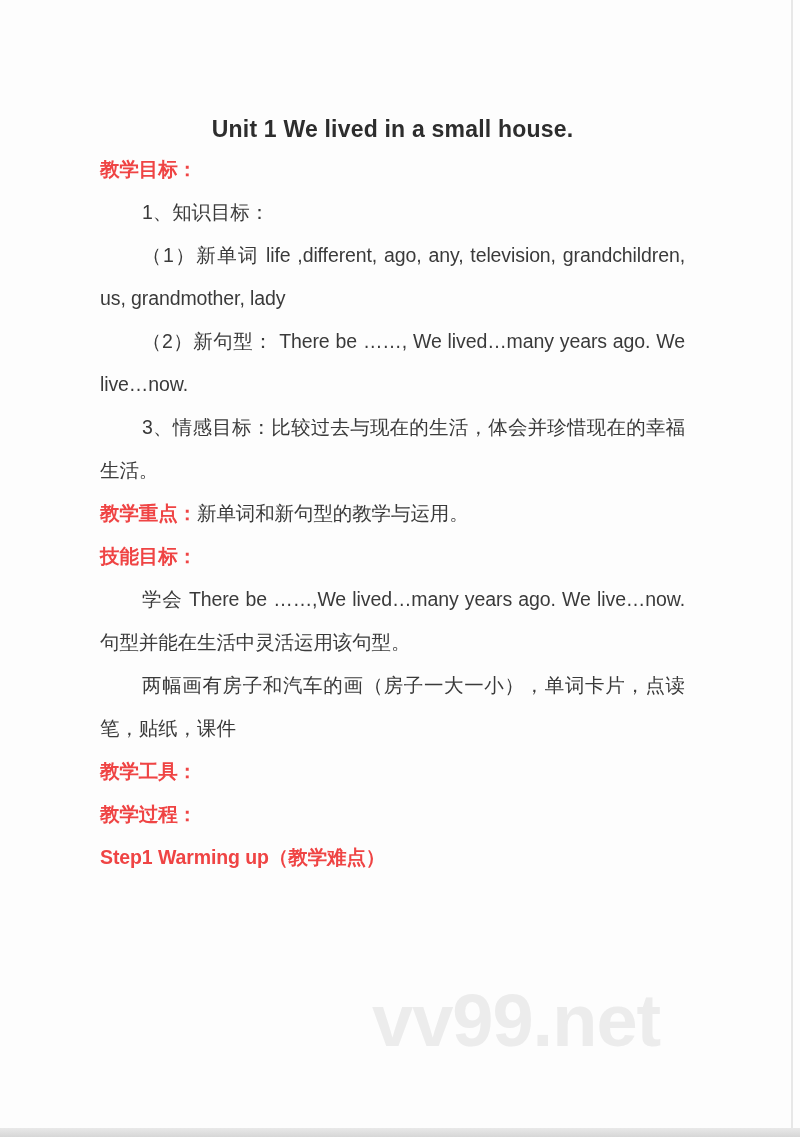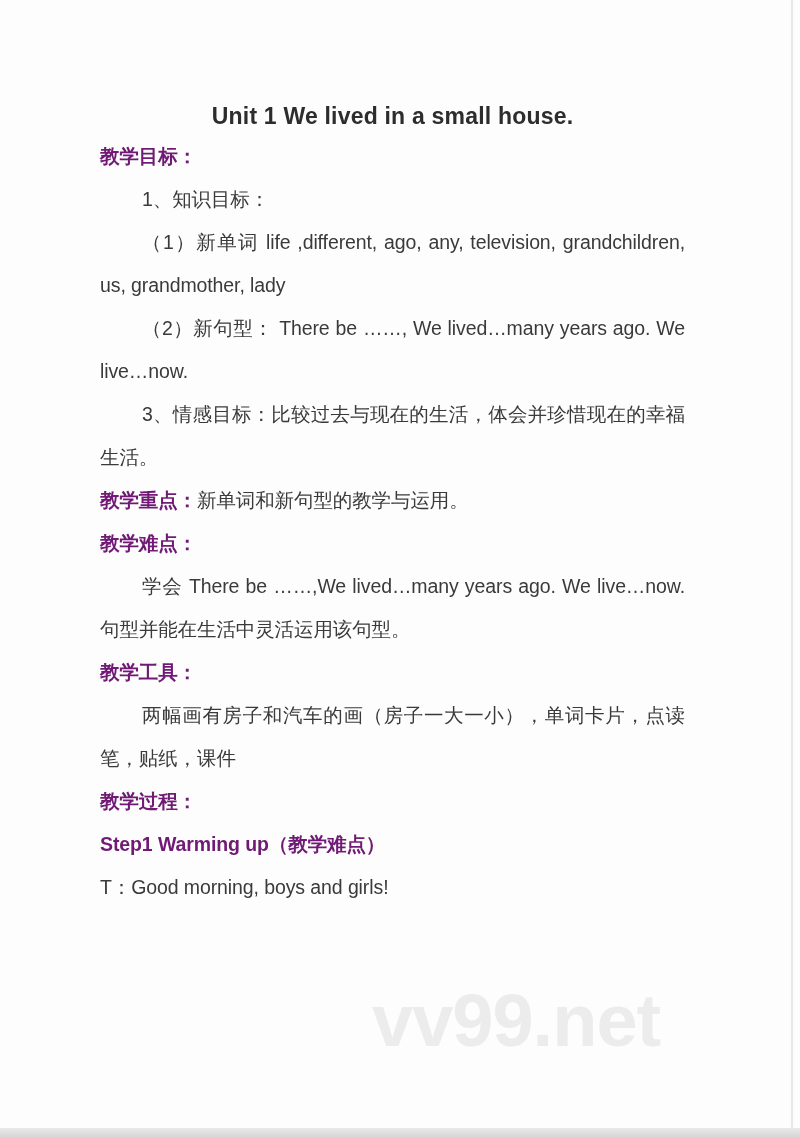--- a/index.html
+++ b/index.html
@@ -15,21 +15,21 @@
   }
   .page {
     position: relative;
     width: 800px;
     height: 1137px;
     background: #fdfdfd;
   }
   .content {
     position: absolute;
     left: 100px;
-    top: 97px;
+    top: 110px;
     width: 585px;
     z-index: 2;
   }
   .doc-title {
     margin: 0 0 0 0;
     font-size: 23px;
     font-weight: bold;
     color: #2d2d2d;
     text-align: center;
     line-height: 38px;
@@ -44,21 +44,21 @@
   }
   .para.justify {
     text-align: justify;
     text-justify: inter-word;
   }
   .para.indent {
     text-indent: 42px;
   }
   .seg-bold {
     font-weight: bold;
-    color: #701a75;
+    color: #ef4444;
   }
   .watermark {
     position: absolute;
     left: 372px;
     top: 981px;
     z-index: 1;
     font-size: 74px;
     font-weight: bold;
     color: #ececec;
     letter-spacing: -1px;
@@ -93,26 +93,25 @@
 
   <div class="content">
     <h1 class="doc-title">Unit 1 We lived in a small house.</h1>
     <div id="paragraphs">
         <p class="para"><span class="seg-bold">教学目标：</span></p>
         <p class="para indent"><span class="seg">1、知识目标：</span></p>
         <p class="para justify indent"><span class="seg">（1）新单词 life ,different, ago, any, television, grandchildren, us, grandmother, lady</span></p>
         <p class="para justify indent"><span class="seg">（2）新句型： There be ……, We lived…many years ago. We live…now.</span></p>
         <p class="para justify indent"><span class="seg">3、情感目标：比较过去与现在的生活，体会并珍惜现在的幸福生活。</span></p>
         <p class="para"><span class="seg-bold">教学重点：</span><span class="seg">新单词和新句型的教学与运用。</span></p>
-        <p class="para"><span class="seg-bold">教学难点：</span></p>
+        <p class="para"><span class="seg-bold">技能目标：</span></p>
         <p class="para justify indent"><span class="seg">学会  There be ……,We lived…many years ago. We live…now.句型并能在生活中灵活运用该句型。</span></p>
+        <p class="para justify indent"><span class="seg">两幅画有房子和汽车的画（房子一大一小），单词卡片，点读笔，贴纸，课件</span></p>
         <p class="para"><span class="seg-bold">教学工具：</span></p>
-        <p class="para justify indent"><span class="seg">两幅画有房子和汽车的画（房子一大一小），单词卡片，点读笔，贴纸，课件</span></p>
         <p class="para"><span class="seg-bold">教学过程：</span></p>
         <p class="para"><span class="seg-bold">Step1 Warming up（教学难点）</span></p>
-        <p class="para"><span class="seg">T：Good morning, boys and girls!</span></p>
       </div>
   </div>
 
   <div class="right-edge-line"></div>
   <div class="bottom-strip"></div>
 
 </div>
 
 </body></html>

